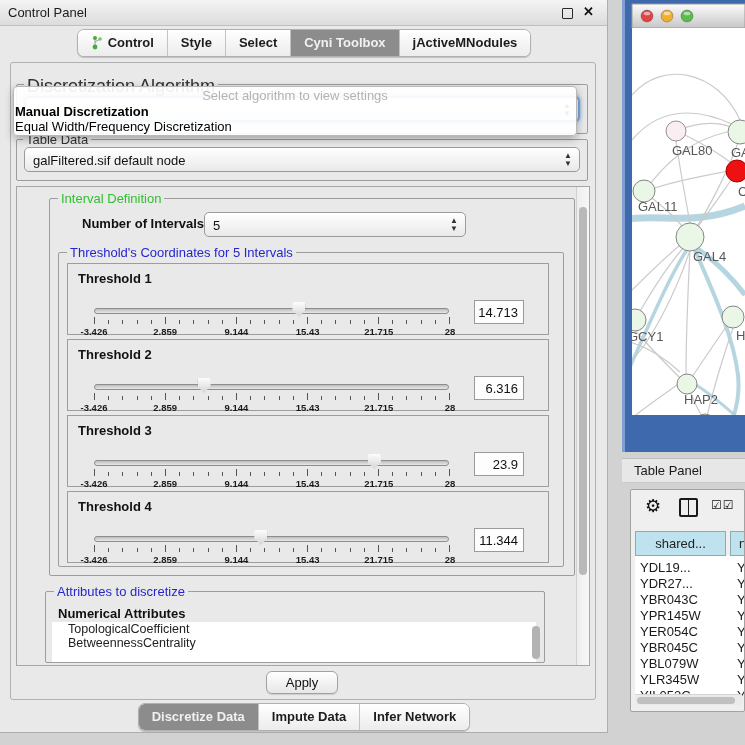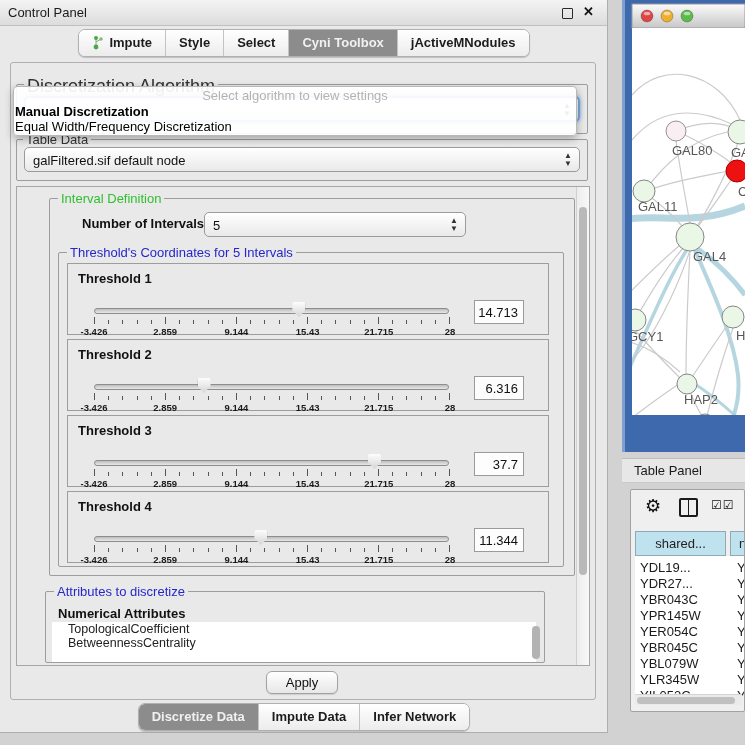--- a/index.html
+++ b/index.html
@@ -140,21 +140,21 @@
 
   <div class="tabs-row top-tabs">
     <div class="tab-strip">
       <div class="tab">
         <svg width="12" height="15">
           <path d="M4 3 L4 12 M4 7 L9 4" stroke="#9a9a9a" fill="none"></path>
           <circle cx="4" cy="3" r="2" fill="#44aa44"></circle>
           <circle cx="4" cy="12" r="2.4" fill="#44aa44"></circle>
           <circle cx="9" cy="4" r="1.8" fill="#7cc45e"></circle>
         </svg>
-        <span>Impute</span>
+        <span>Control</span>
       </div>
       <div class="tab">
           <span>Style</span>
         </div>
       <div class="tab">
           <span>Select</span>
         </div>
       <div class="tab active">
           <span>Cyni Toolbox</span>
         </div>
@@ -327,21 +327,21 @@
                 <div class="tick major" style="left: 355px;"></div>
               </div>
     <div class="tick-labels">
                 <span class="tick-label" style="left: 0%;">-3.426</span>
                 <span class="tick-label" style="left: 20%;">2.859</span>
                 <span class="tick-label" style="left: 40%;">9.144</span>
                 <span class="tick-label" style="left: 60%;">15.43</span>
                 <span class="tick-label" style="left: 80%;">21.715</span>
                 <span class="tick-label" style="left: 100%;">28</span>
               </div>
-    <div class="value-box">37.7</div>
+    <div class="value-box">23.9</div>
   </div>
             <div class="threshold-box" style="top: 238px;">
     <div class="th-label">Threshold 4</div>
     <div class="track"></div>
     <div class="thumb" style="left: 186.348px;"></div>
     <div class="ticks">
                 <div class="tick major" style="left: 0px;"></div>
                 <div class="tick" style="left: 14.2px;"></div>
                 <div class="tick" style="left: 28.4px;"></div>
                 <div class="tick" style="left: 42.6px;"></div>

